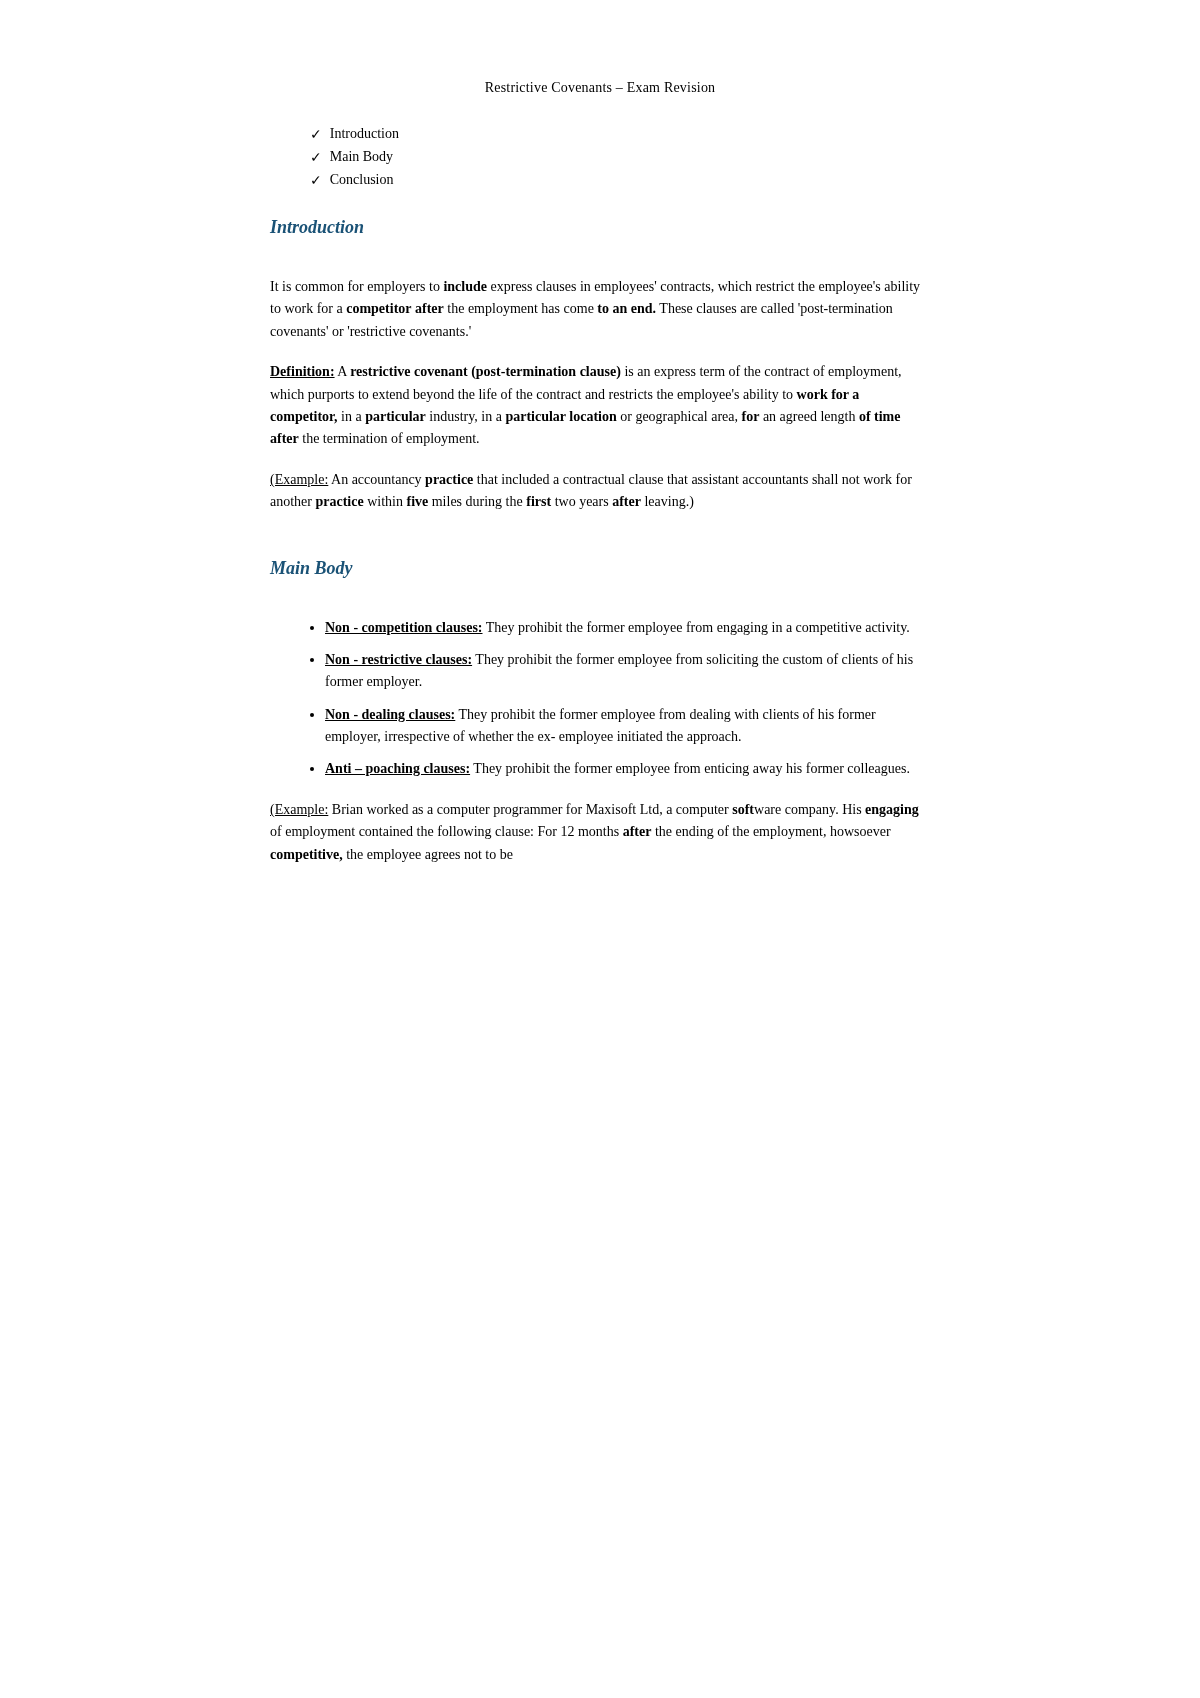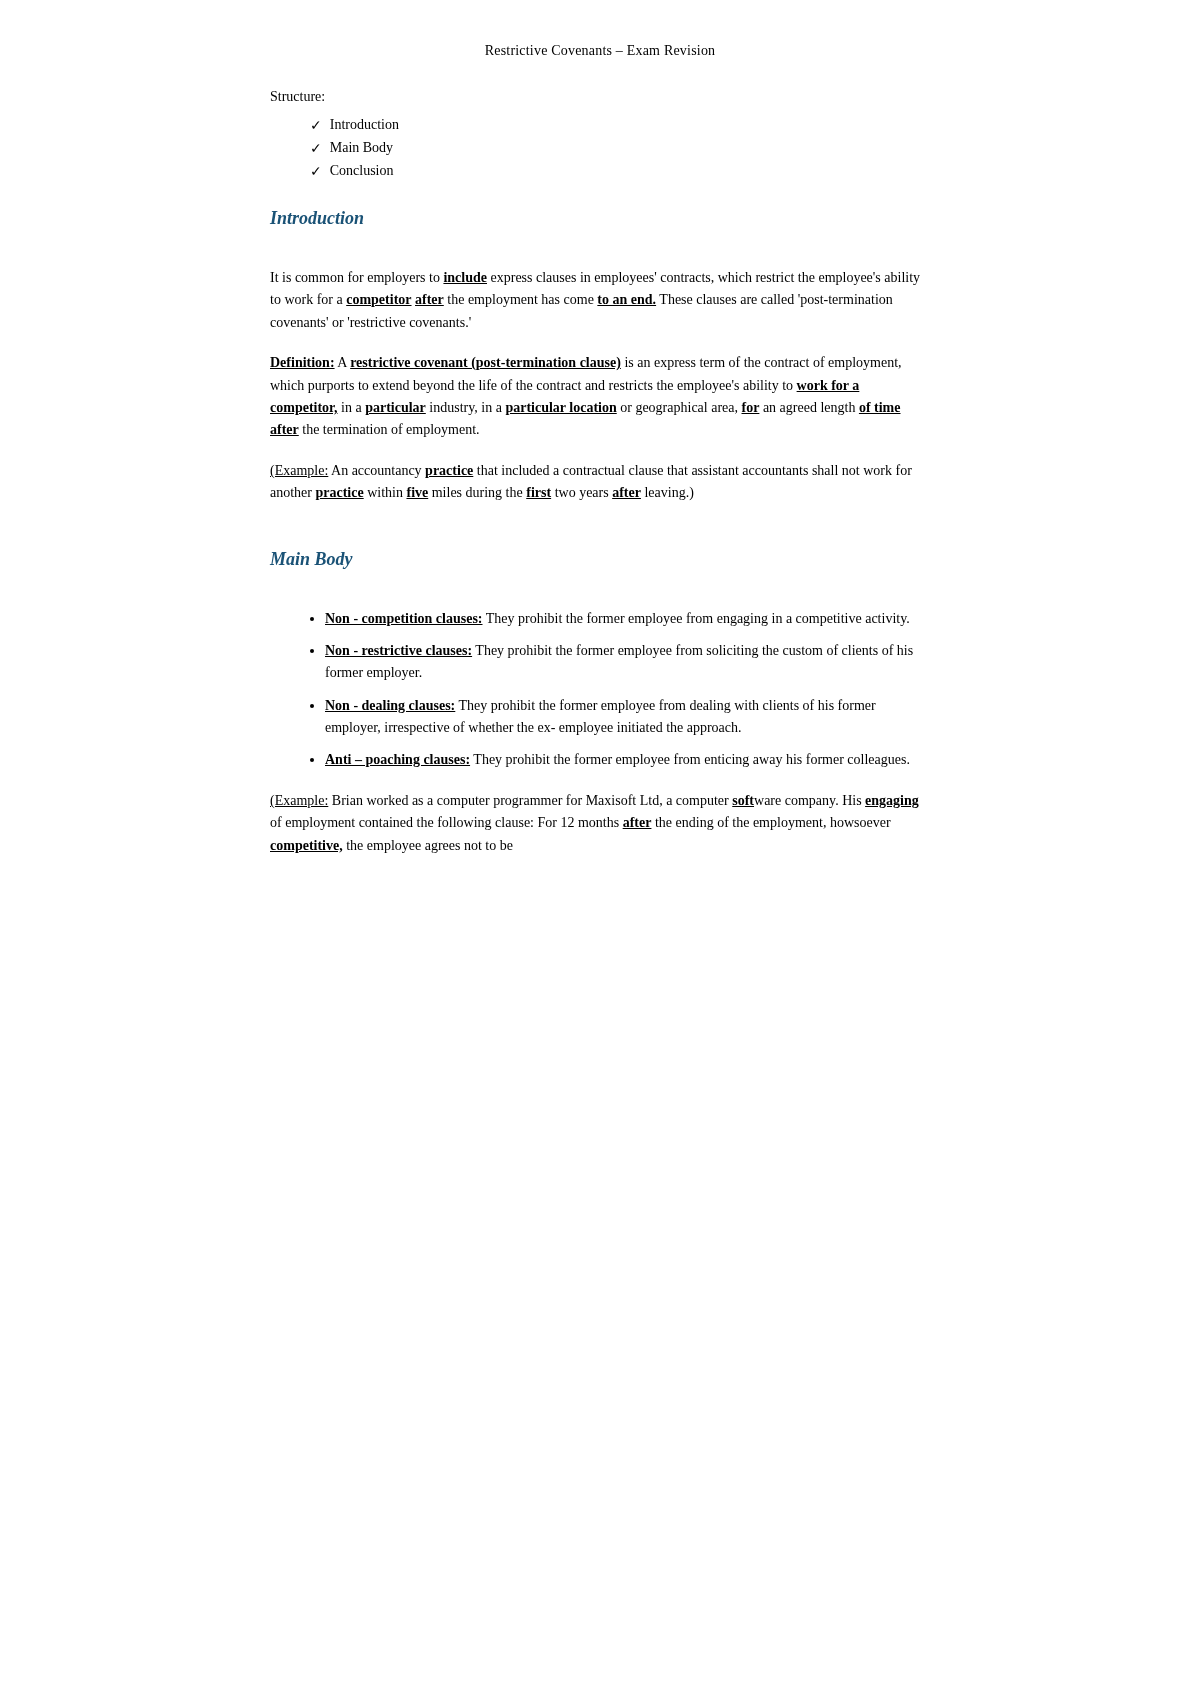--- a/index.html
+++ b/index.html
@@ -14,21 +14,21 @@
       font-size: 14px;
       color: #000000;
       width: 1200px;
       min-height: 1698px;
       display: flex;
       justify-content: center;
     }
 
     .page {
       width: 780px;
-      padding: 43px 60px;
+      padding: 80px 60px;
       position: relative;
     }
 
     .page-title {
       text-align: center;
       font-size: 14px;
       font-weight: normal;
       margin-bottom: 30px;
       letter-spacing: 0.2px;
     }
@@ -69,21 +69,20 @@
 
     .paragraph {
       font-size: 14px;
       line-height: 1.6;
       margin-bottom: 18px;
       text-align: left;
     }
 
     .bold {
       font-weight: bold;
-      text-decoration: underline;
     }
 
     .underline {
       text-decoration: underline;
       margin-top: 48px;
     }
 
     .red-text {
       color: #c0392b;
     }
@@ -108,21 +107,20 @@
       height: 16px;
     }
   </style>
 </head>
 <body>
 
 <div class="page">
 
   <div class="page-title">Restrictive Covenants – Exam Revision</div>
 
-  <div class="section-label">Structure:</div>
 
   <ul class="checklist">
     <li>
       <span class="check-mark">✓</span>
       <span>Introduction</span>
     </li>
     <li>
       <span class="check-mark">✓</span>
       <span>Main Body</span>
     </li>

